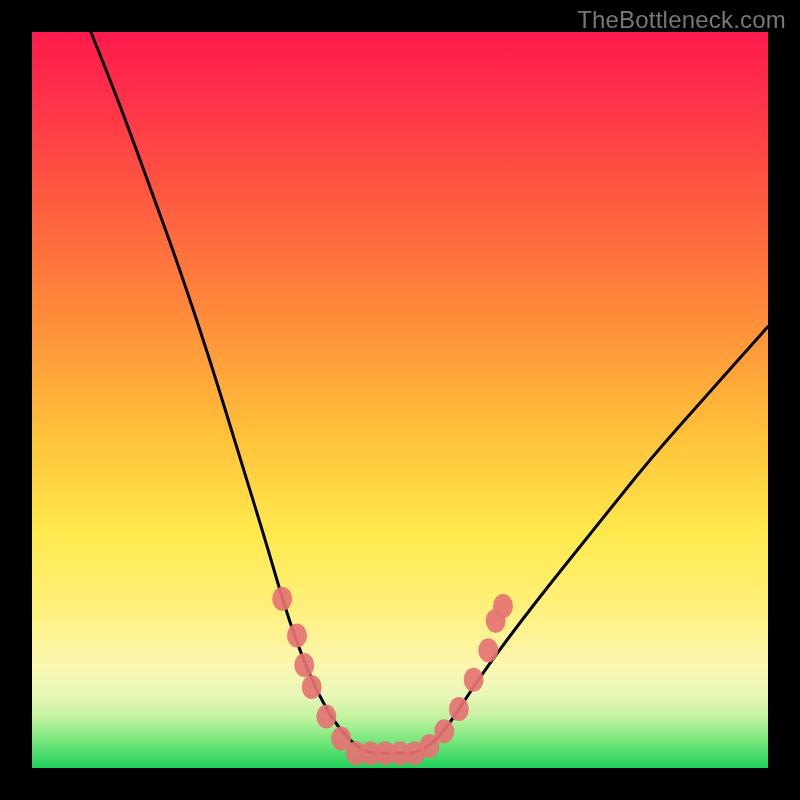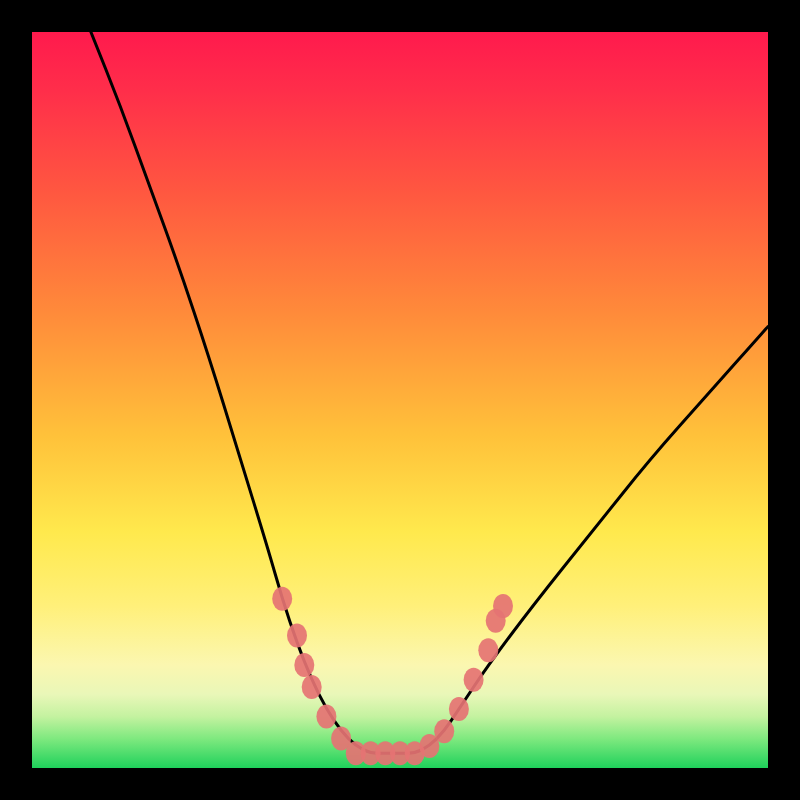--- a/index.html
+++ b/index.html
@@ -84,13 +84,14 @@
           <ellipse cx="397.4" cy="713.9" rx="10" ry="12" fill="#e57373" fill-opacity="0.92"></ellipse>
           <ellipse cx="412.2" cy="699.2" rx="10" ry="12" fill="#e57373" fill-opacity="0.92"></ellipse>
           <ellipse cx="426.9" cy="677.1" rx="10" ry="12" fill="#e57373" fill-opacity="0.92"></ellipse>
           <ellipse cx="441.6" cy="647.7" rx="10" ry="12" fill="#e57373" fill-opacity="0.92"></ellipse>
           <ellipse cx="456.3" cy="618.2" rx="10" ry="12" fill="#e57373" fill-opacity="0.92"></ellipse>
           <ellipse cx="463.7" cy="588.8" rx="10" ry="12" fill="#e57373" fill-opacity="0.92"></ellipse>
           <ellipse cx="471.0" cy="574.1" rx="10" ry="12" fill="#e57373" fill-opacity="0.92"></ellipse>
         </g>
     </svg>
   </div>
+  <div class="attribution">TheBottleneck.com</div>
 </div>
 
 </body></html>

